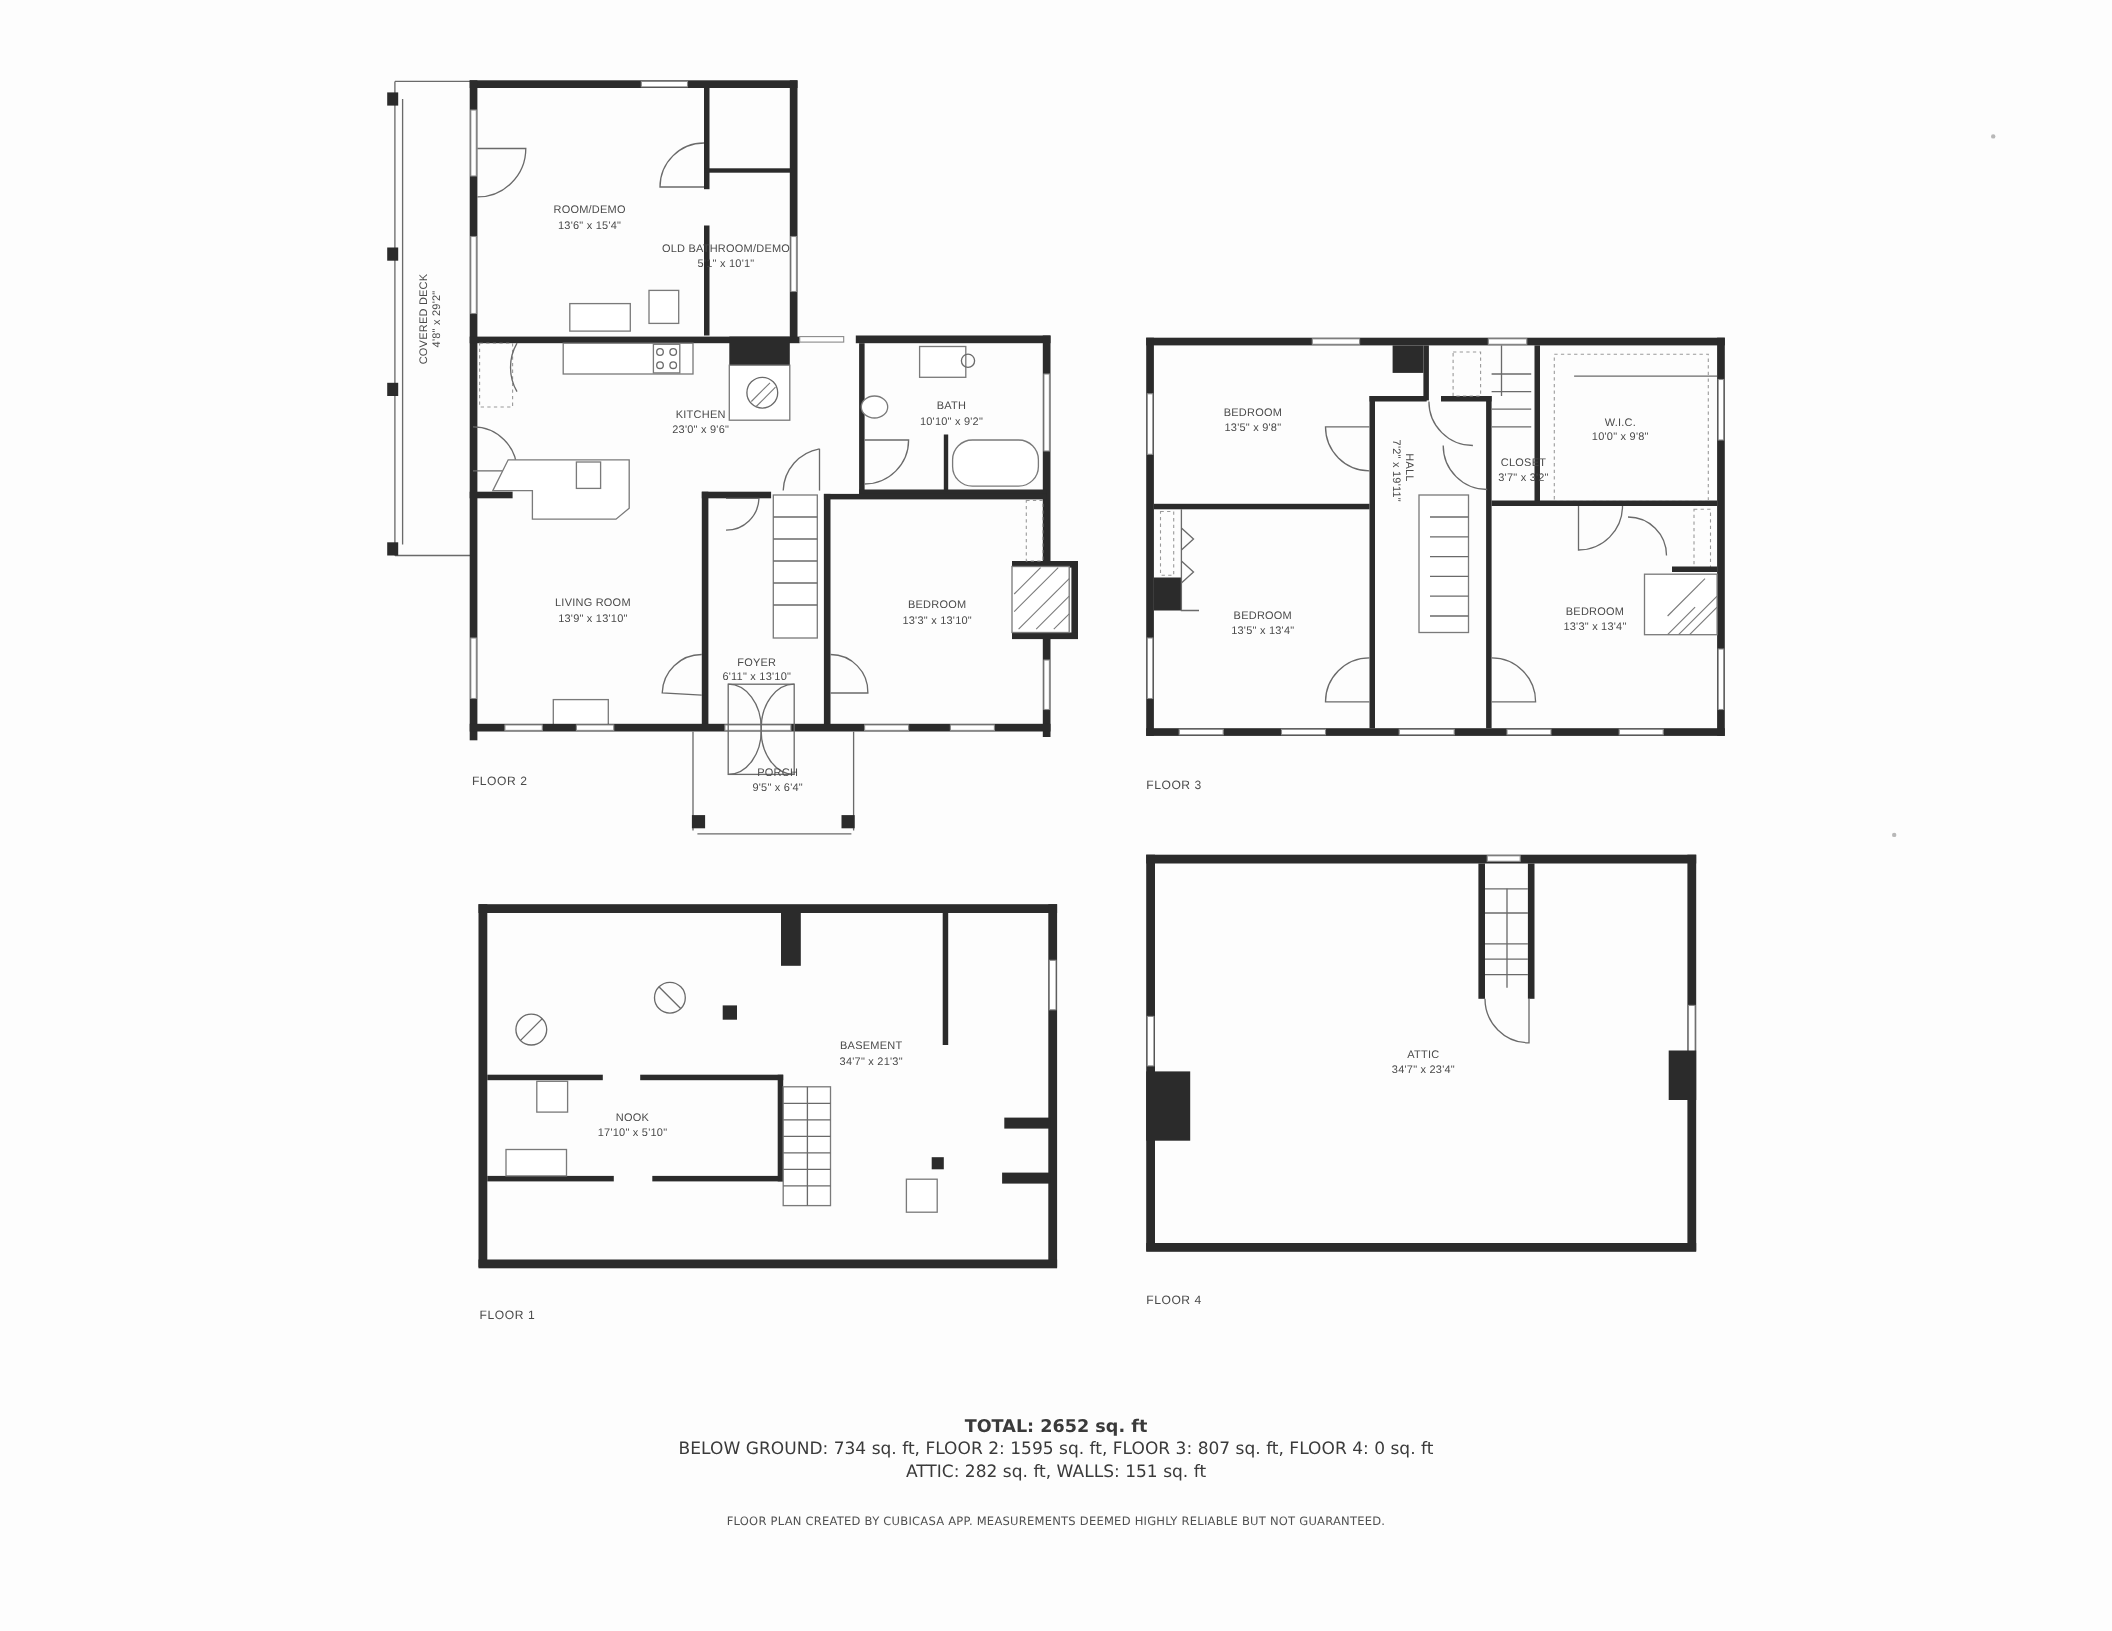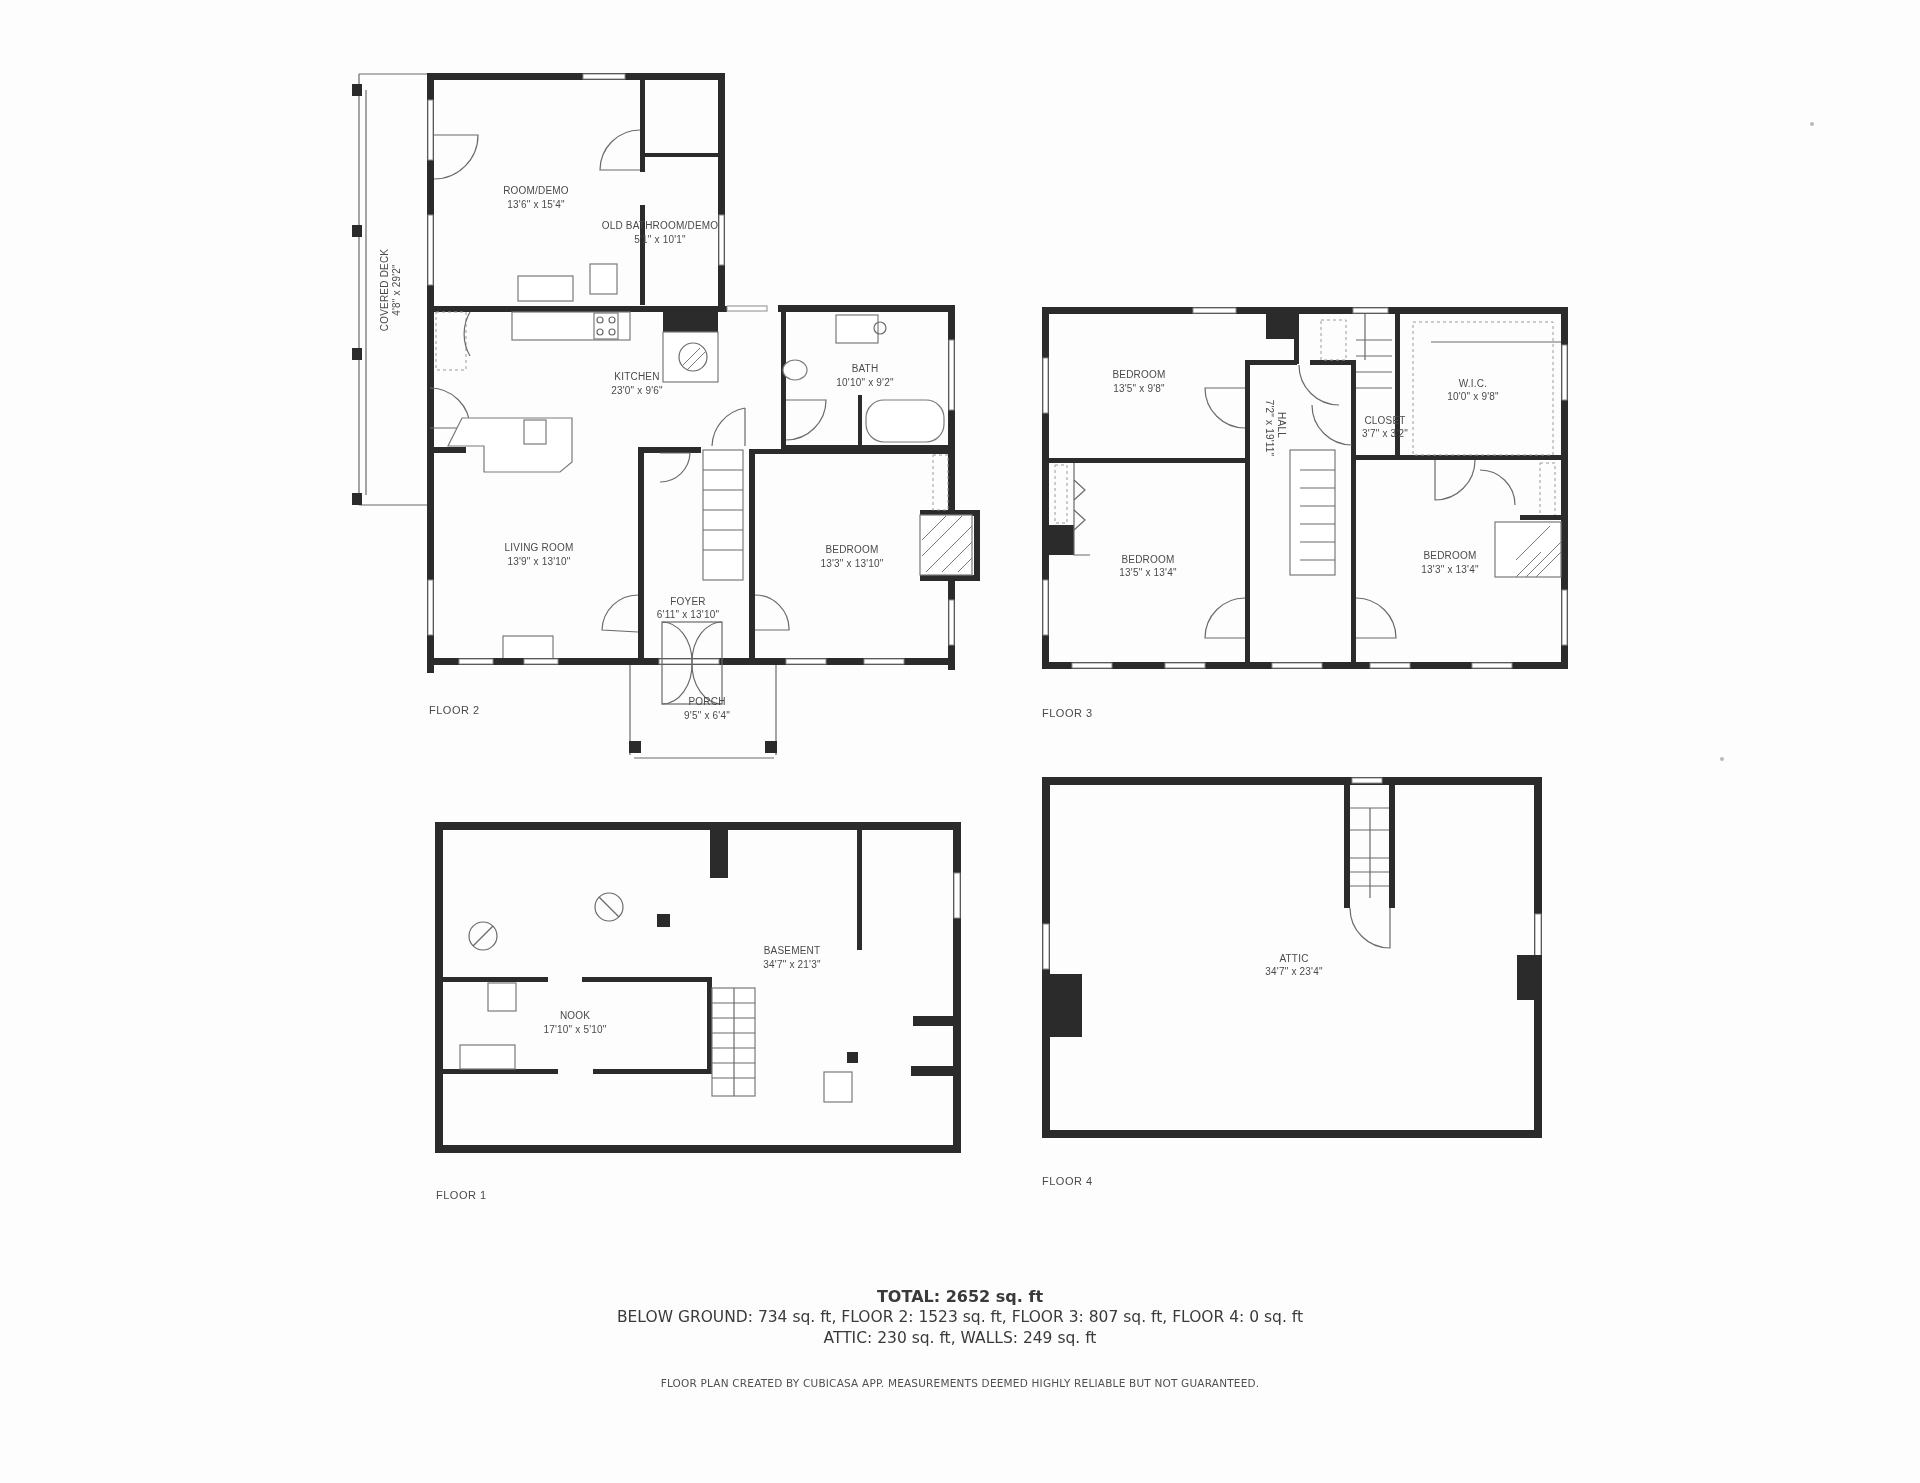--- a/index.html
+++ b/index.html
@@ -321,18 +321,18 @@
 
     <text class="fl" x="1042" y="1185">FLOOR 4</text>
   </g>
 </svg>
 
 <div class="speck" style="left:1810px; top:122px;"></div>
 <div class="speck" style="left:1720px; top:757px;"></div>
 
 <div id="summary">
   <div class="total">TOTAL: 2652 sq. ft</div>
-  <div class="line">BELOW GROUND: 734 sq. ft, FLOOR 2: 1523 sq. ft, FLOOR 3: 807 sq. ft, FLOOR 4: 0 sq. ft</div>
-  <div class="line">ATTIC: 230 sq. ft, WALLS: 249 sq. ft</div>
+  <div class="line">BELOW GROUND: 734 sq. ft, FLOOR 2: 1595 sq. ft, FLOOR 3: 807 sq. ft, FLOOR 4: 0 sq. ft</div>
+  <div class="line">ATTIC: 282 sq. ft, WALLS: 151 sq. ft</div>
   <div class="disclaimer">FLOOR PLAN CREATED BY CUBICASA APP. MEASUREMENTS DEEMED HIGHLY RELIABLE BUT NOT GUARANTEED.</div>
 </div>
 
 </div>
 
 </body></html>

